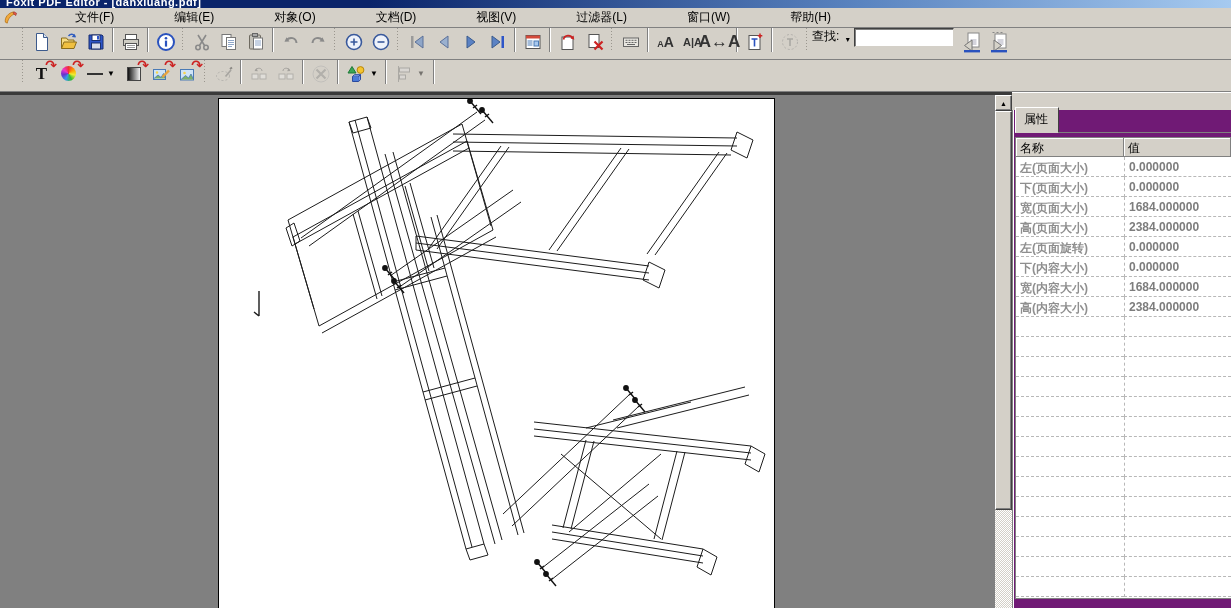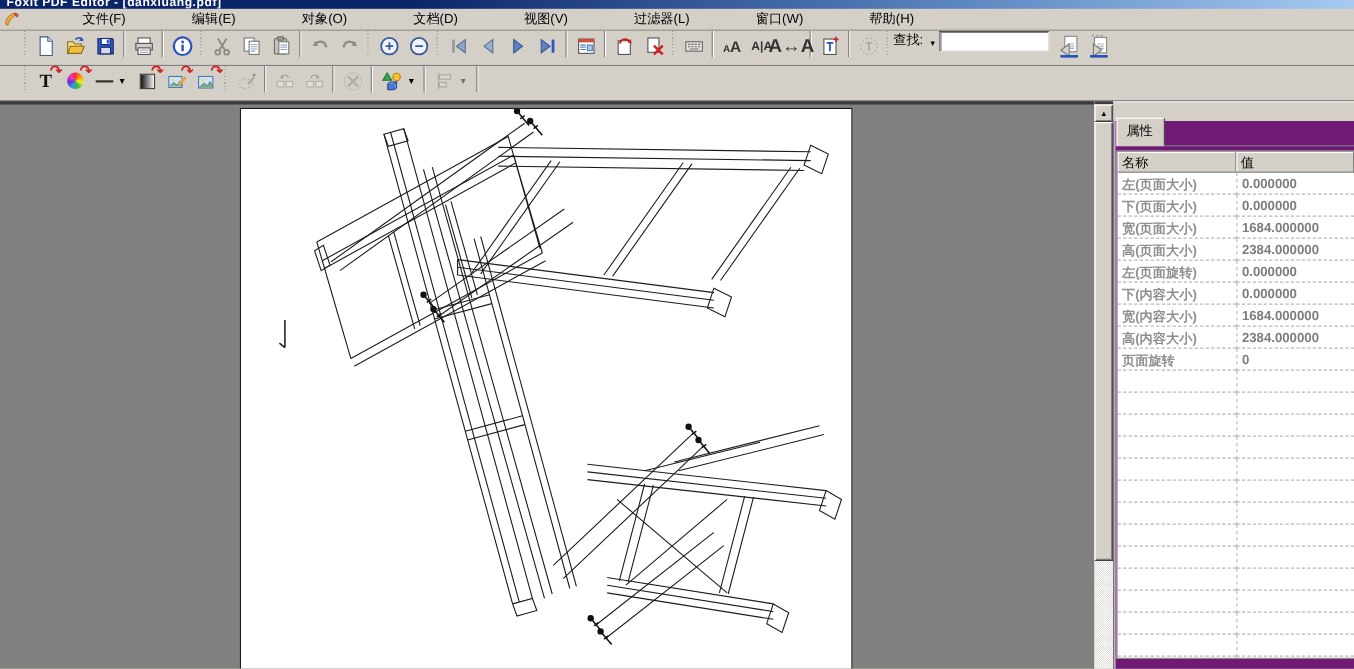--- a/index.html
+++ b/index.html
@@ -503,24 +503,20 @@
           </div>
           <div class="prow">
             <div class="nc">宽(内容大小)</div>
             <div class="vc">1684.000000</div>
           </div>
           <div class="prow">
             <div class="nc">高(内容大小)</div>
             <div class="vc">2384.000000</div>
           </div>
           <div class="prow">
-            <div class="nc">页面旋转</div>
-            <div class="vc">0</div>
-          </div>
-          <div class="prow">
             <div class="nc"></div>
             <div class="vc"></div>
           </div>
           <div class="prow">
             <div class="nc"></div>
             <div class="vc"></div>
           </div>
           <div class="prow">
             <div class="nc"></div>
             <div class="vc"></div>

